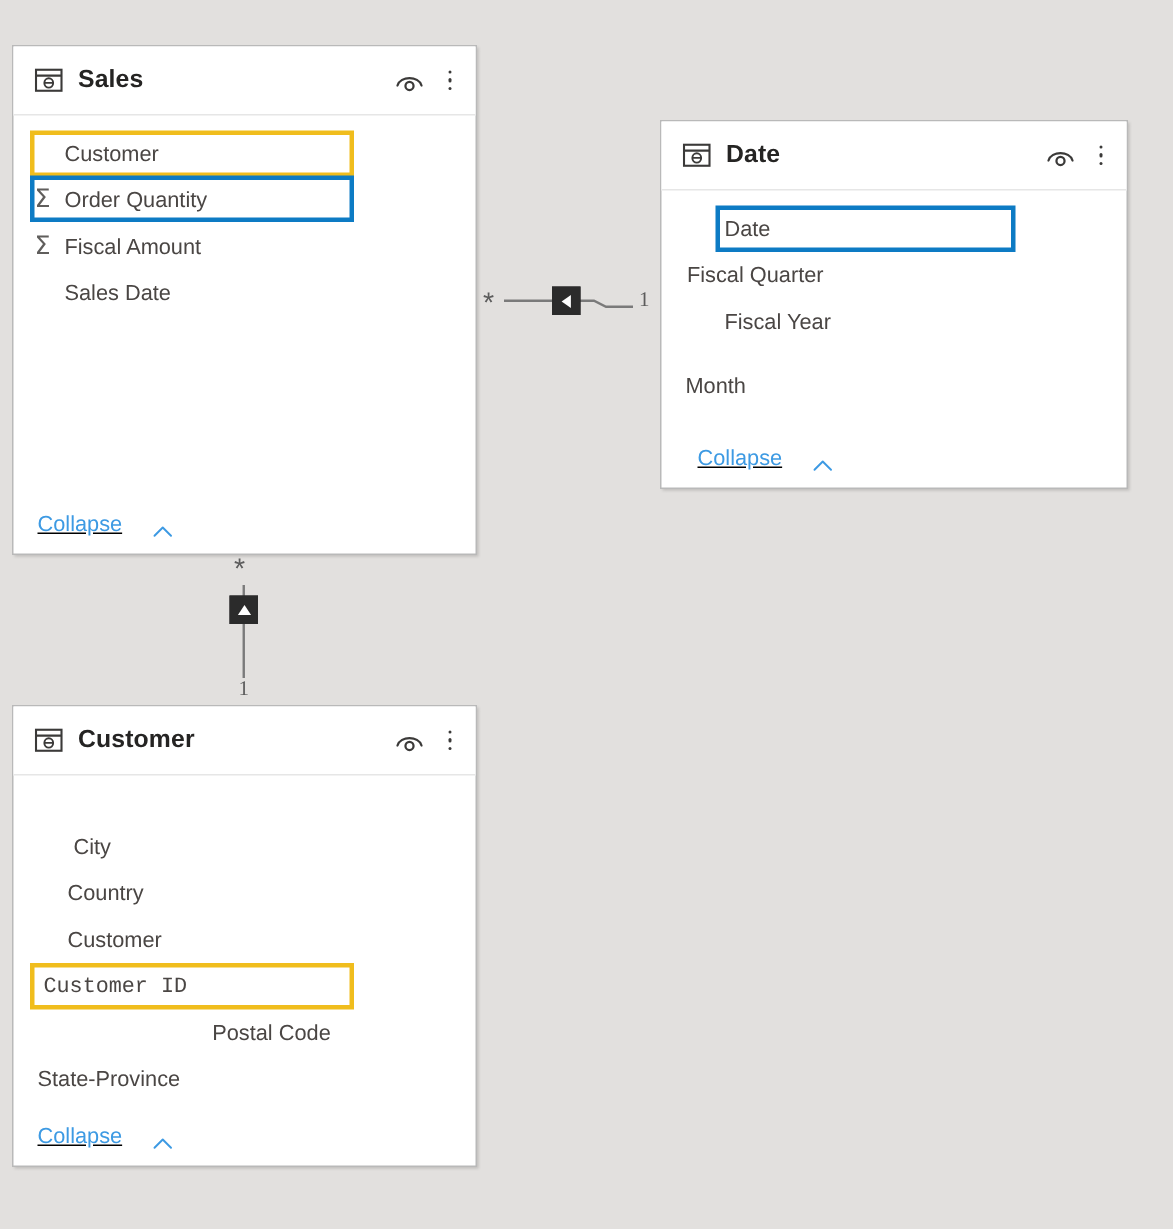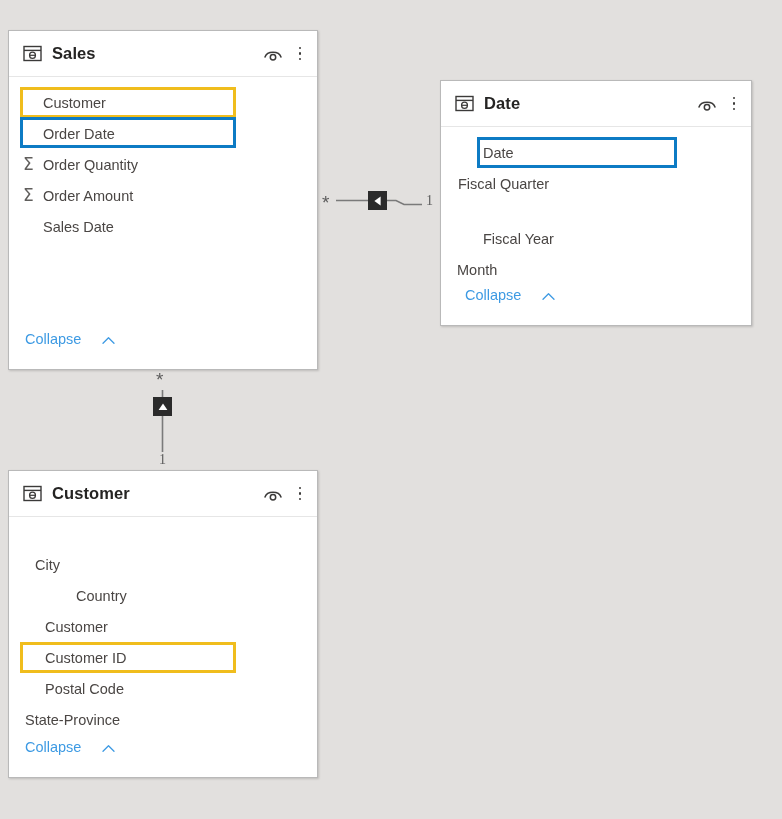--- a/index.html
+++ b/index.html
@@ -123,23 +123,24 @@
     border: 3px solid #0d7bc4;
     background: transparent;
     pointer-events: none;
     z-index: 3;
   }
   .hl-box.gold { border-color: #f0bd1d; }
 
   .collapse-row {
     height: 38px;
     display: flex;
-    align-items: flex-start;
+    align-items: center;
     padding-left: 16px;
     gap: 21px;
+    text-decoration: underline;
   }
   .collapse-label {
     font-size: 14.5px;
     color: #3d9ae3;
   }
   .chev-up {
     width: 13px; height: 9px;
     display: block;
   }
 
@@ -201,30 +202,26 @@
 
     <div class="field-list">
       <div class="hl-box gold" style="top:10px; width:216px;"></div>
       <div class="hl-box" style="top:40px; width:216px;"></div>
 
       <div class="field-row">
         <span class="field-sigma empty">Σ</span>
         <span class="field-label">Customer</span>
       </div>
       <div class="field-row">
-        <span class="field-sigma empty">Σ</span>
-        <span class="field-label">Order Date</span>
+        <span class="field-sigma">Σ</span>
+        <span class="field-label">Order Quantity</span>
       </div>
       <div class="field-row">
         <span class="field-sigma">Σ</span>
-        <span class="field-label">Order Quantity</span>
-      </div>
-      <div class="field-row">
-        <span class="field-sigma">Σ</span>
-        <span class="field-label">Order Amount</span>
+        <span class="field-label">Fiscal Amount</span>
       </div>
       <div class="field-row">
         <span class="field-sigma empty">Σ</span>
         <span class="field-label">Sales Date</span>
       </div>
     </div>
 
     <div class="collapse-row">
       <span class="collapse-label">Collapse</span>
       <span class="chev-up">
@@ -264,24 +261,24 @@
 
     <div class="field-list">
       <div class="hl-box" style="top:10px; width:200px; left:36px;"></div>
 
       <div class="field-row" style="padding-left:42px;">
         <span class="field-label">Date</span>
       </div>
       <div class="field-row" style="padding-left:17px;">
         <span class="field-label">Fiscal Quarter</span>
       </div>
-      <div class="field-row" style="padding-left:42px;margin-top:24px;">
+      <div class="field-row" style="padding-left:42px;">
         <span class="field-label">Fiscal Year</span>
       </div>
-      <div class="field-row" style="">
+      <div class="field-row" style="margin-top:12px;">
         <span class="field-label">Month</span>
       </div>
     </div>
 
     <div class="collapse-row" style="padding-left:24px;">
       <span class="collapse-label">Collapse</span>
       <span class="chev-up">
         <svg width="13" height="9" viewBox="0 0 13 9">
           <path d="M1 7.2 L6.5 1.7 L12 7.2" fill="none" stroke="#3d9ae3" stroke-width="1.3" stroke-linecap="round" stroke-linejoin="round"></path>
         </svg>
@@ -312,33 +309,33 @@
           <i></i>
           <i></i>
           <i></i>
         </span>
       </span>
     </div>
 
     <div class="field-list" style="padding-top:32px;">
       <div class="hl-box gold" style="top:125px; width:216px;"></div>
 
-      <div class="field-row" style="padding-left:26px;">
+      <div class="field-row" style="padding-left:40px;">
         <span class="field-label">City</span>
       </div>
-      <div class="field-row" style="padding-left:36px;margin-left:31px;">
+      <div class="field-row" style="padding-left:36px;">
         <span class="field-label">Country</span>
       </div>
       <div class="field-row" style="padding-left:36px;">
         <span class="field-label">Customer</span>
       </div>
-      <div class="field-row" style="padding-left:36px;">
+      <div class="field-row" style="padding-left:20px;font-family:Liberation Mono, monospace;">
         <span class="field-label">Customer ID</span>
       </div>
-      <div class="field-row" style="padding-left:36px;">
+      <div class="field-row" style="padding-left:36px;justify-content:center;">
         <span class="field-label">Postal Code</span>
       </div>
       <div class="field-row" style="">
         <span class="field-label">State-Province</span>
       </div>
     </div>
 
     <div class="collapse-row">
       <span class="collapse-label">Collapse</span>
       <span class="chev-up">

